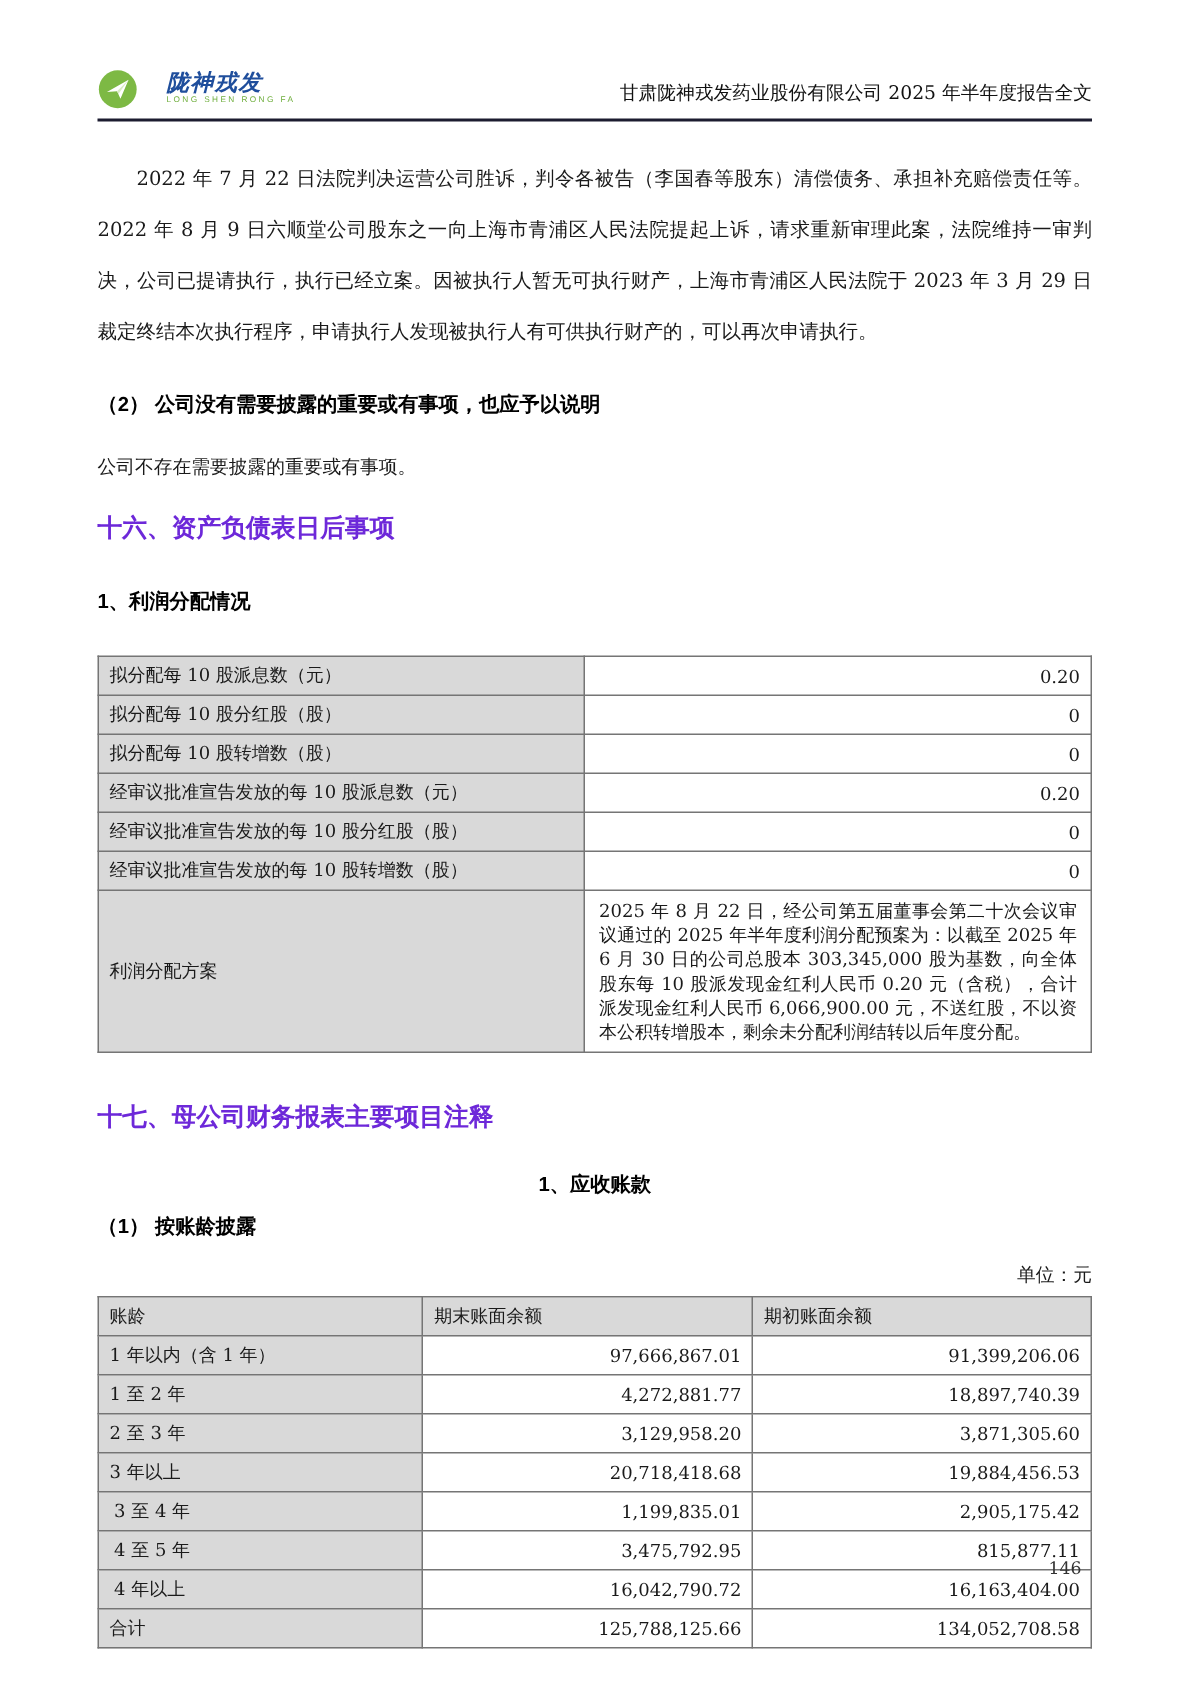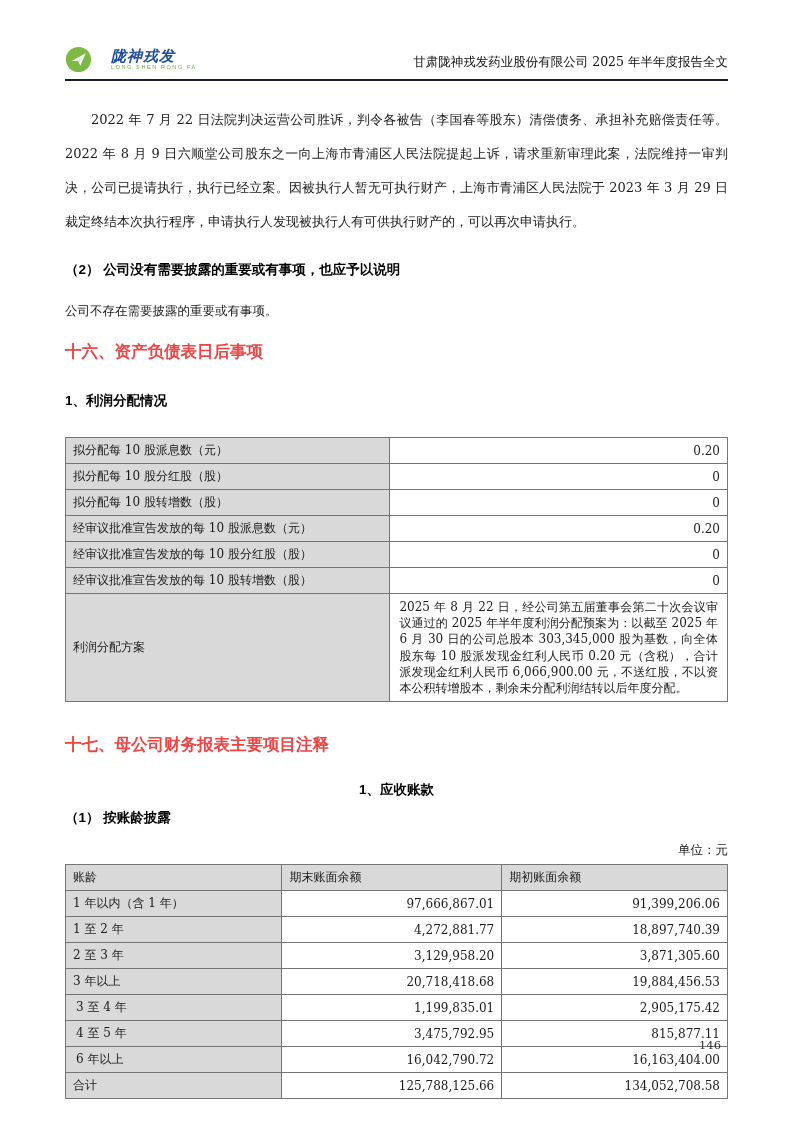--- a/index.html
+++ b/index.html
@@ -59,21 +59,21 @@
     font-weight: bold;
     font-size: 13.5px;
     color: #000;
   }
   .para-plain { margin-top: 24px; font-size: 12.5px; }
   .h-big {
     margin-top: 21px;
     font-family: "Liberation Sans", sans-serif;
     font-weight: bold;
     font-size: 16.5px;
-    color: #ef4444;
+    color: #6d28d9;
   }
   .h-num {
     margin-top: 29px;
     font-family: "Liberation Sans", sans-serif;
     font-weight: bold;
     font-size: 13.5px;
     color: #000;
   }
 
   
@@ -231,21 +231,21 @@
           <td class="lbl indent">3 至 4 年</td>
           <td class="num">1,199,835.01</td>
           <td class="num">2,905,175.42</td>
         </tr>
         <tr>
           <td class="lbl indent">4 至 5 年</td>
           <td class="num">3,475,792.95</td>
           <td class="num">815,877.11</td>
         </tr>
         <tr>
-          <td class="lbl indent">6 年以上</td>
+          <td class="lbl indent">4 年以上</td>
           <td class="num">16,042,790.72</td>
           <td class="num">16,163,404.00</td>
         </tr>
         <tr>
           <td class="lbl">合计</td>
           <td class="num">125,788,125.66</td>
           <td class="num">134,052,708.58</td>
         </tr>
       </tbody>
     </table>

